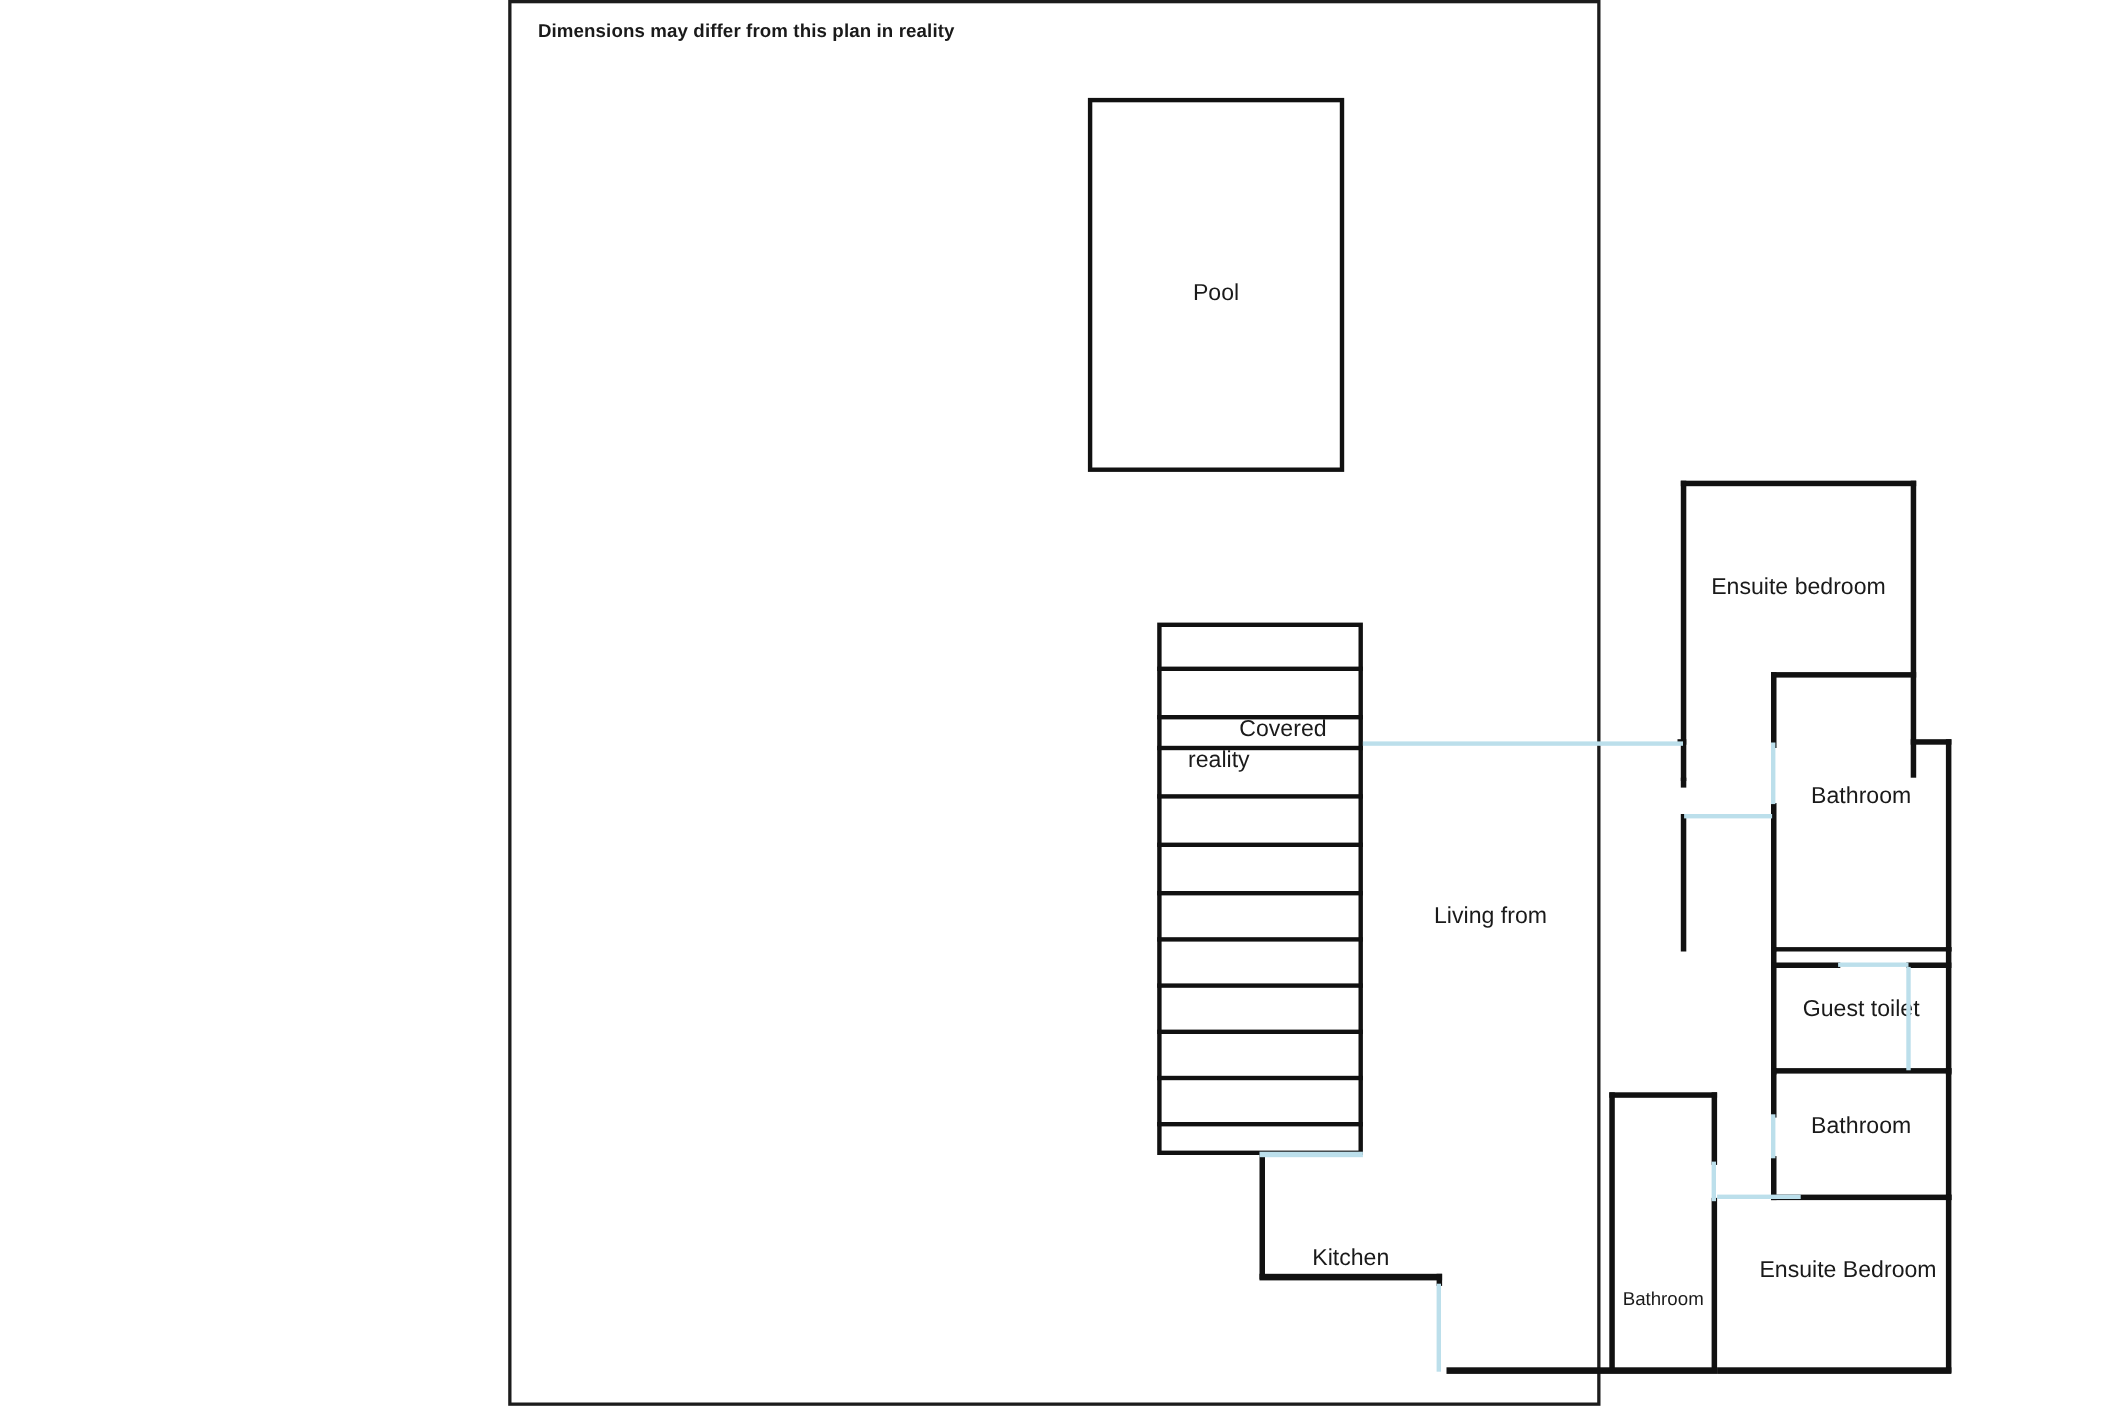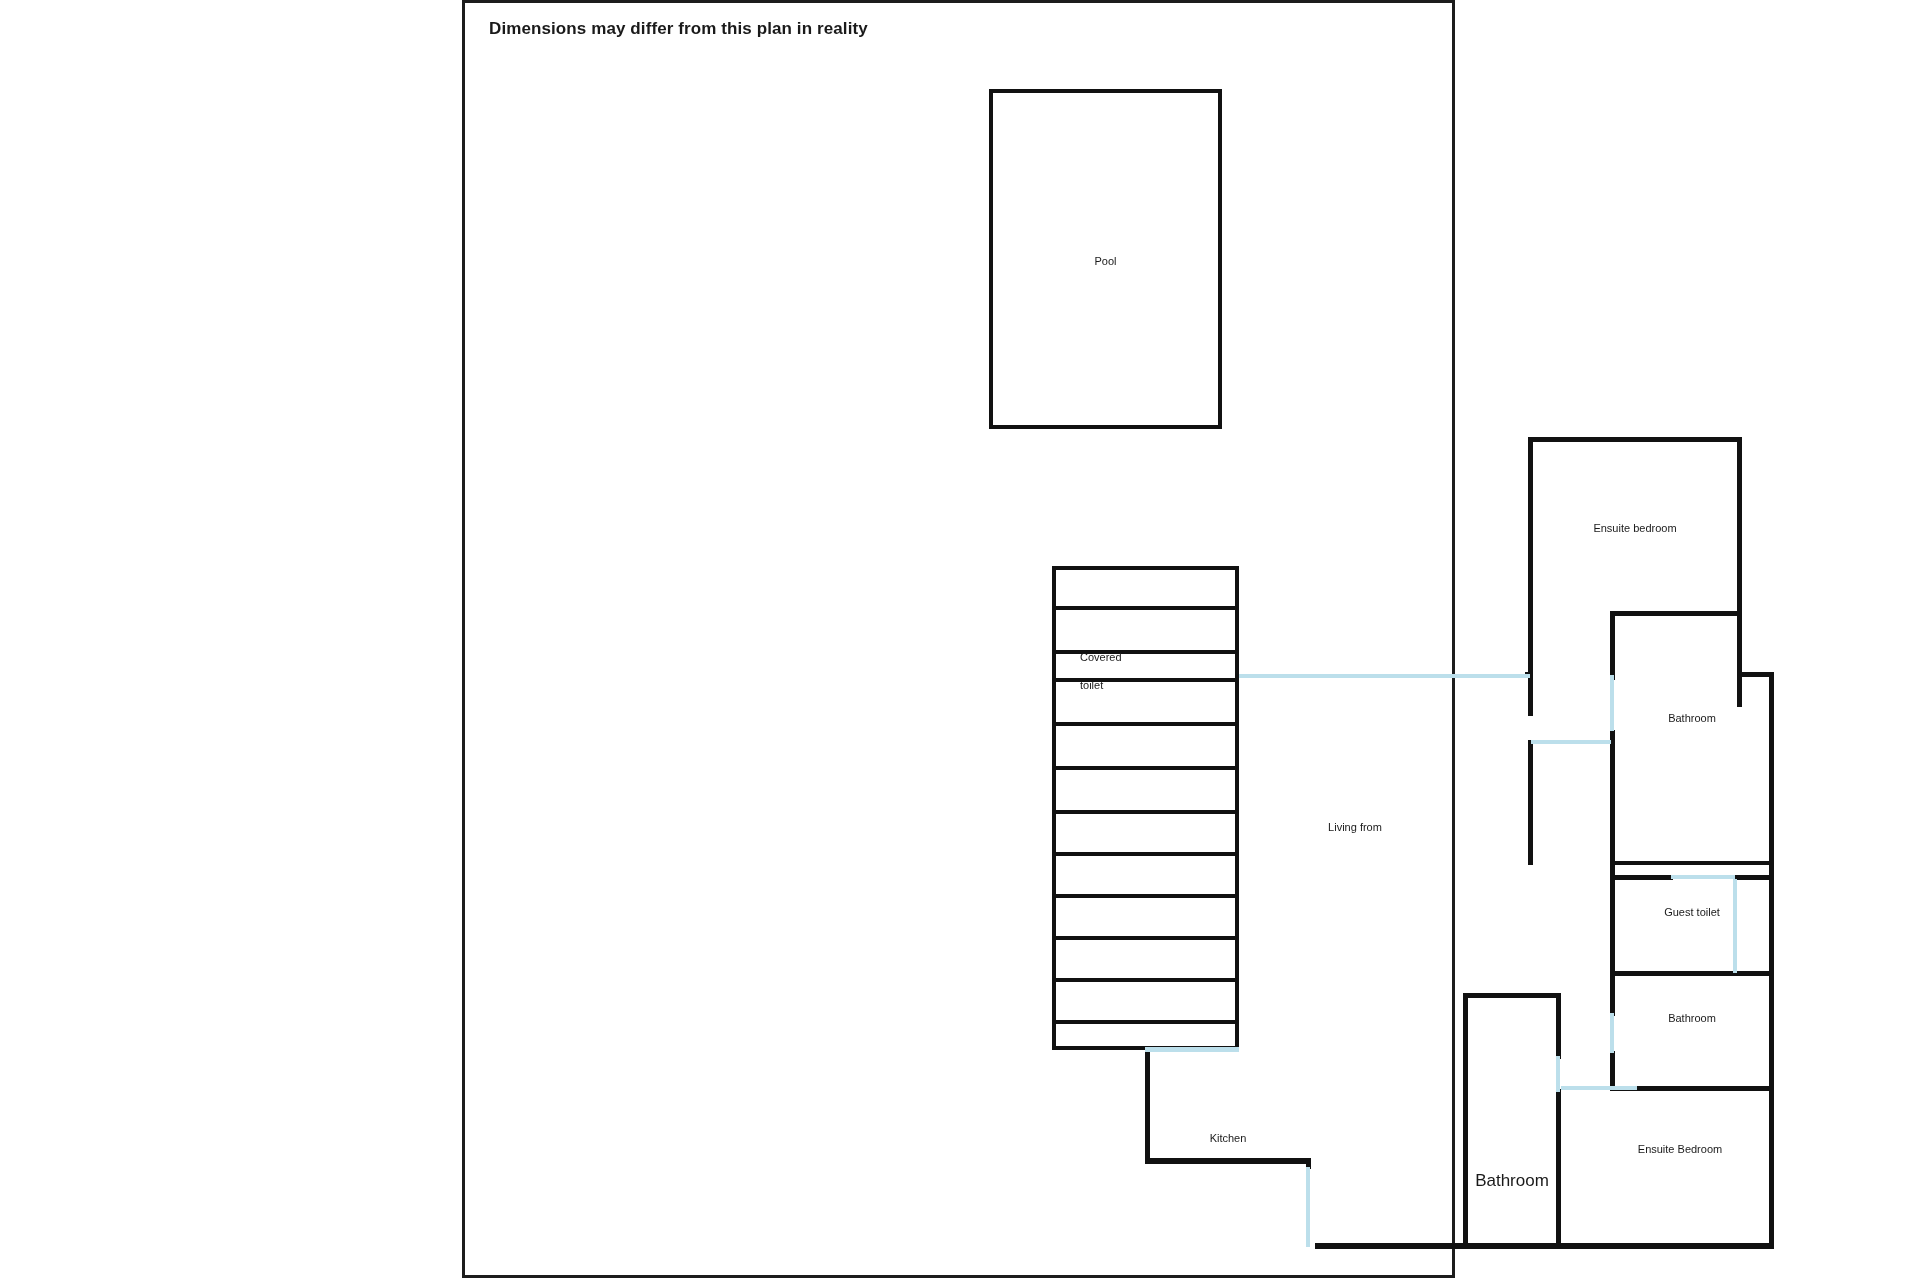--- a/index.html
+++ b/index.html
@@ -54,21 +54,21 @@
     background: #bcdfeb;
   }
   .room-box {
     position: absolute;
     border: 4px solid #111111;
     box-sizing: border-box;
     background: transparent;
   }
   .room-label {
     position: absolute;
-    font-size: 11px;
+    font-size: 21px;
     color: #1a1a1a;
     white-space: nowrap;
     text-align: center;
   }
 
   
   #pool-box {
     left: 524px;
     top: 86px;
     width: 233px;
@@ -85,21 +85,21 @@
     height: 484px;
     border-width: 4px;
   }
   .terrace-rule {
     position: absolute;
     left: 587px;
     width: 187px;
     height: 4px;
     background: #111111;
   }
-  #terrace-label-1 { left: 587px; top: 648px; width: 187px; text-align: left; padding-left: 28px; box-sizing: border-box; }
+  #terrace-label-1 { left: 554px; top: 648px; width: 187px; text-align: right; padding-left: 28px; box-sizing: border-box; }
   #terrace-label-2 { left: 587px; top: 676px; width: 187px; text-align: left; padding-left: 28px; box-sizing: border-box; }
 
   
   #living-label { left: 780px; top: 818px; width: 220px; }
 
   
   #ens1-top   { left: 1063px; top: 434px; width: 214px; height: 5px; }
   #ens1-left  { left: 1063px; top: 434px; width: 5px; height: 273px; }
   #ens1-right { left: 1272px; top: 434px; width: 5px; height: 270px; }
   #ens1-label { left: 1063px; top: 519px; width: 214px; }
@@ -184,21 +184,21 @@
     <div class="terrace-rule" style="top:719px;"></div>
     <div class="terrace-rule" style="top:763px;"></div>
     <div class="terrace-rule" style="top:807px;"></div>
     <div class="terrace-rule" style="top:849px;"></div>
     <div class="terrace-rule" style="top:891px;"></div>
     <div class="terrace-rule" style="top:933px;"></div>
     <div class="terrace-rule" style="top:975px;"></div>
     <div class="terrace-rule" style="top:1017px;"></div>
 
     <div class="room-label" id="terrace-label-1">Covered</div>
-    <div class="room-label" id="terrace-label-2">toilet</div>
+    <div class="room-label" id="terrace-label-2">reality</div>
 
     <div class="room-label" id="living-label">Living from</div>
 
     <div class="wall" id="ens1-top"></div>
     <div class="wall" id="ens1-left"></div>
     <div class="wall" id="ens1-right"></div>
     <div class="wall" id="ens1-left-stub"></div>
     <div class="wall" id="ens1-left-lower"></div>
     <div class="wall" id="living-wall-edge"></div>
     <div class="room-label" id="ens1-label">Ensuite bedroom</div>

